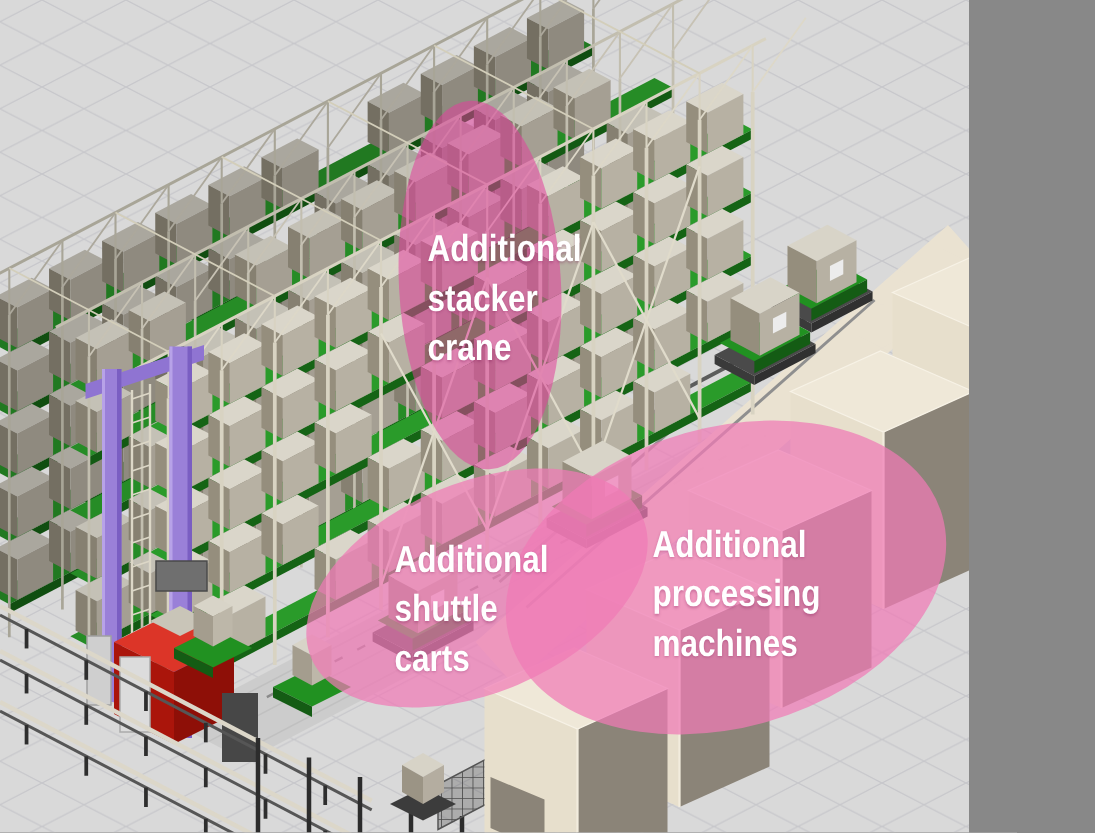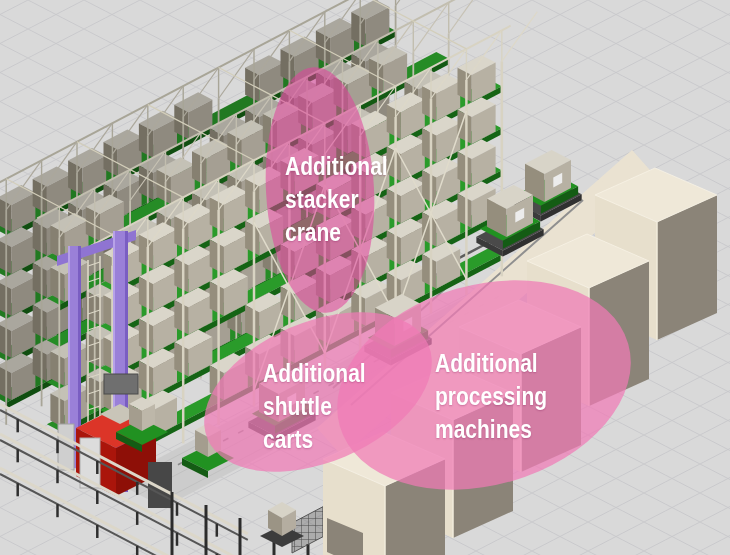--- a/index.html
+++ b/index.html
@@ -1,17 +1,17 @@
 <!DOCTYPE html>
 <html><head>
 <meta charset="utf-8">
 <style>
   html,body{margin:0;padding:0;background:#888;}
   .stage{
-    position:relative;width:730px;height:555px;overflow:hidden;
+    position:relative;width:646px;height:555px;overflow:hidden;
     background:#d9d9d9;font-family:"Liberation Sans",sans-serif;
   }
   .stage svg{display:block;}
   .anno{
     position:absolute;color:#ffffff;font-weight:bold;font-size:25px;line-height:33px;
     transform:scaleX(.84);transform-origin:0 0;white-space:nowrap;
     text-shadow:0 1px 2px rgba(120,20,80,.30);
   }
   .anno span{display:block;}
 </style>

